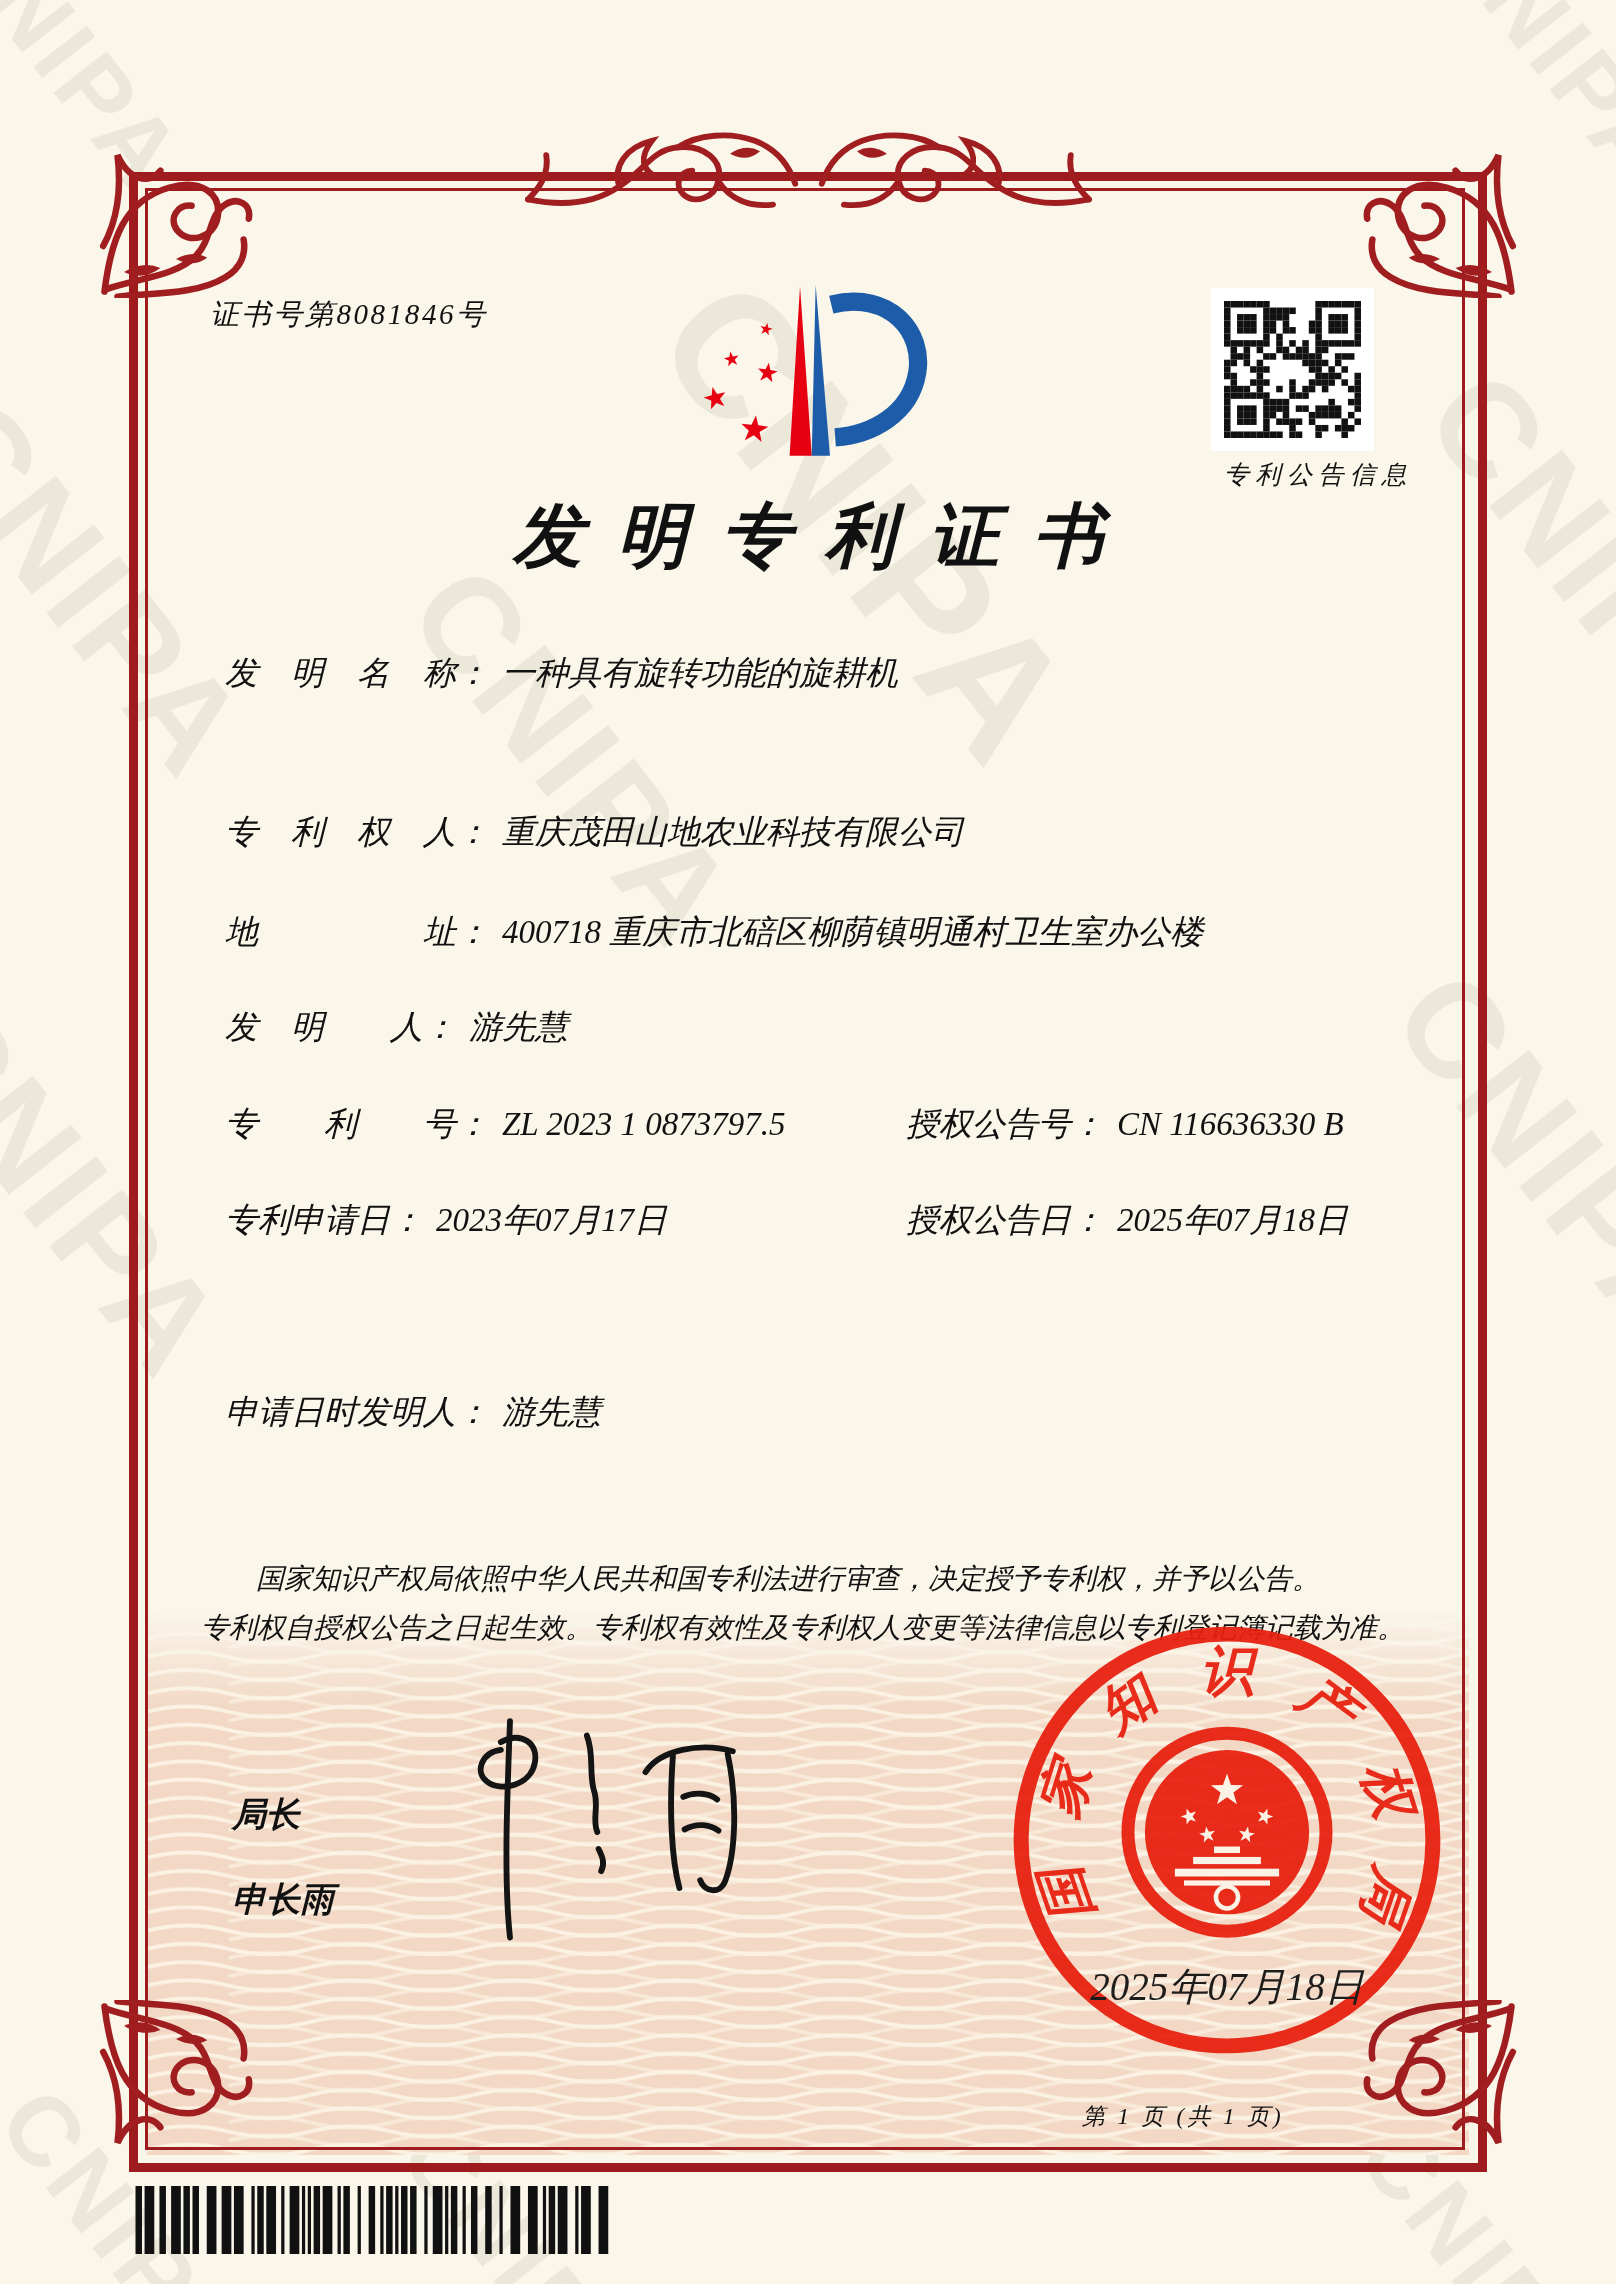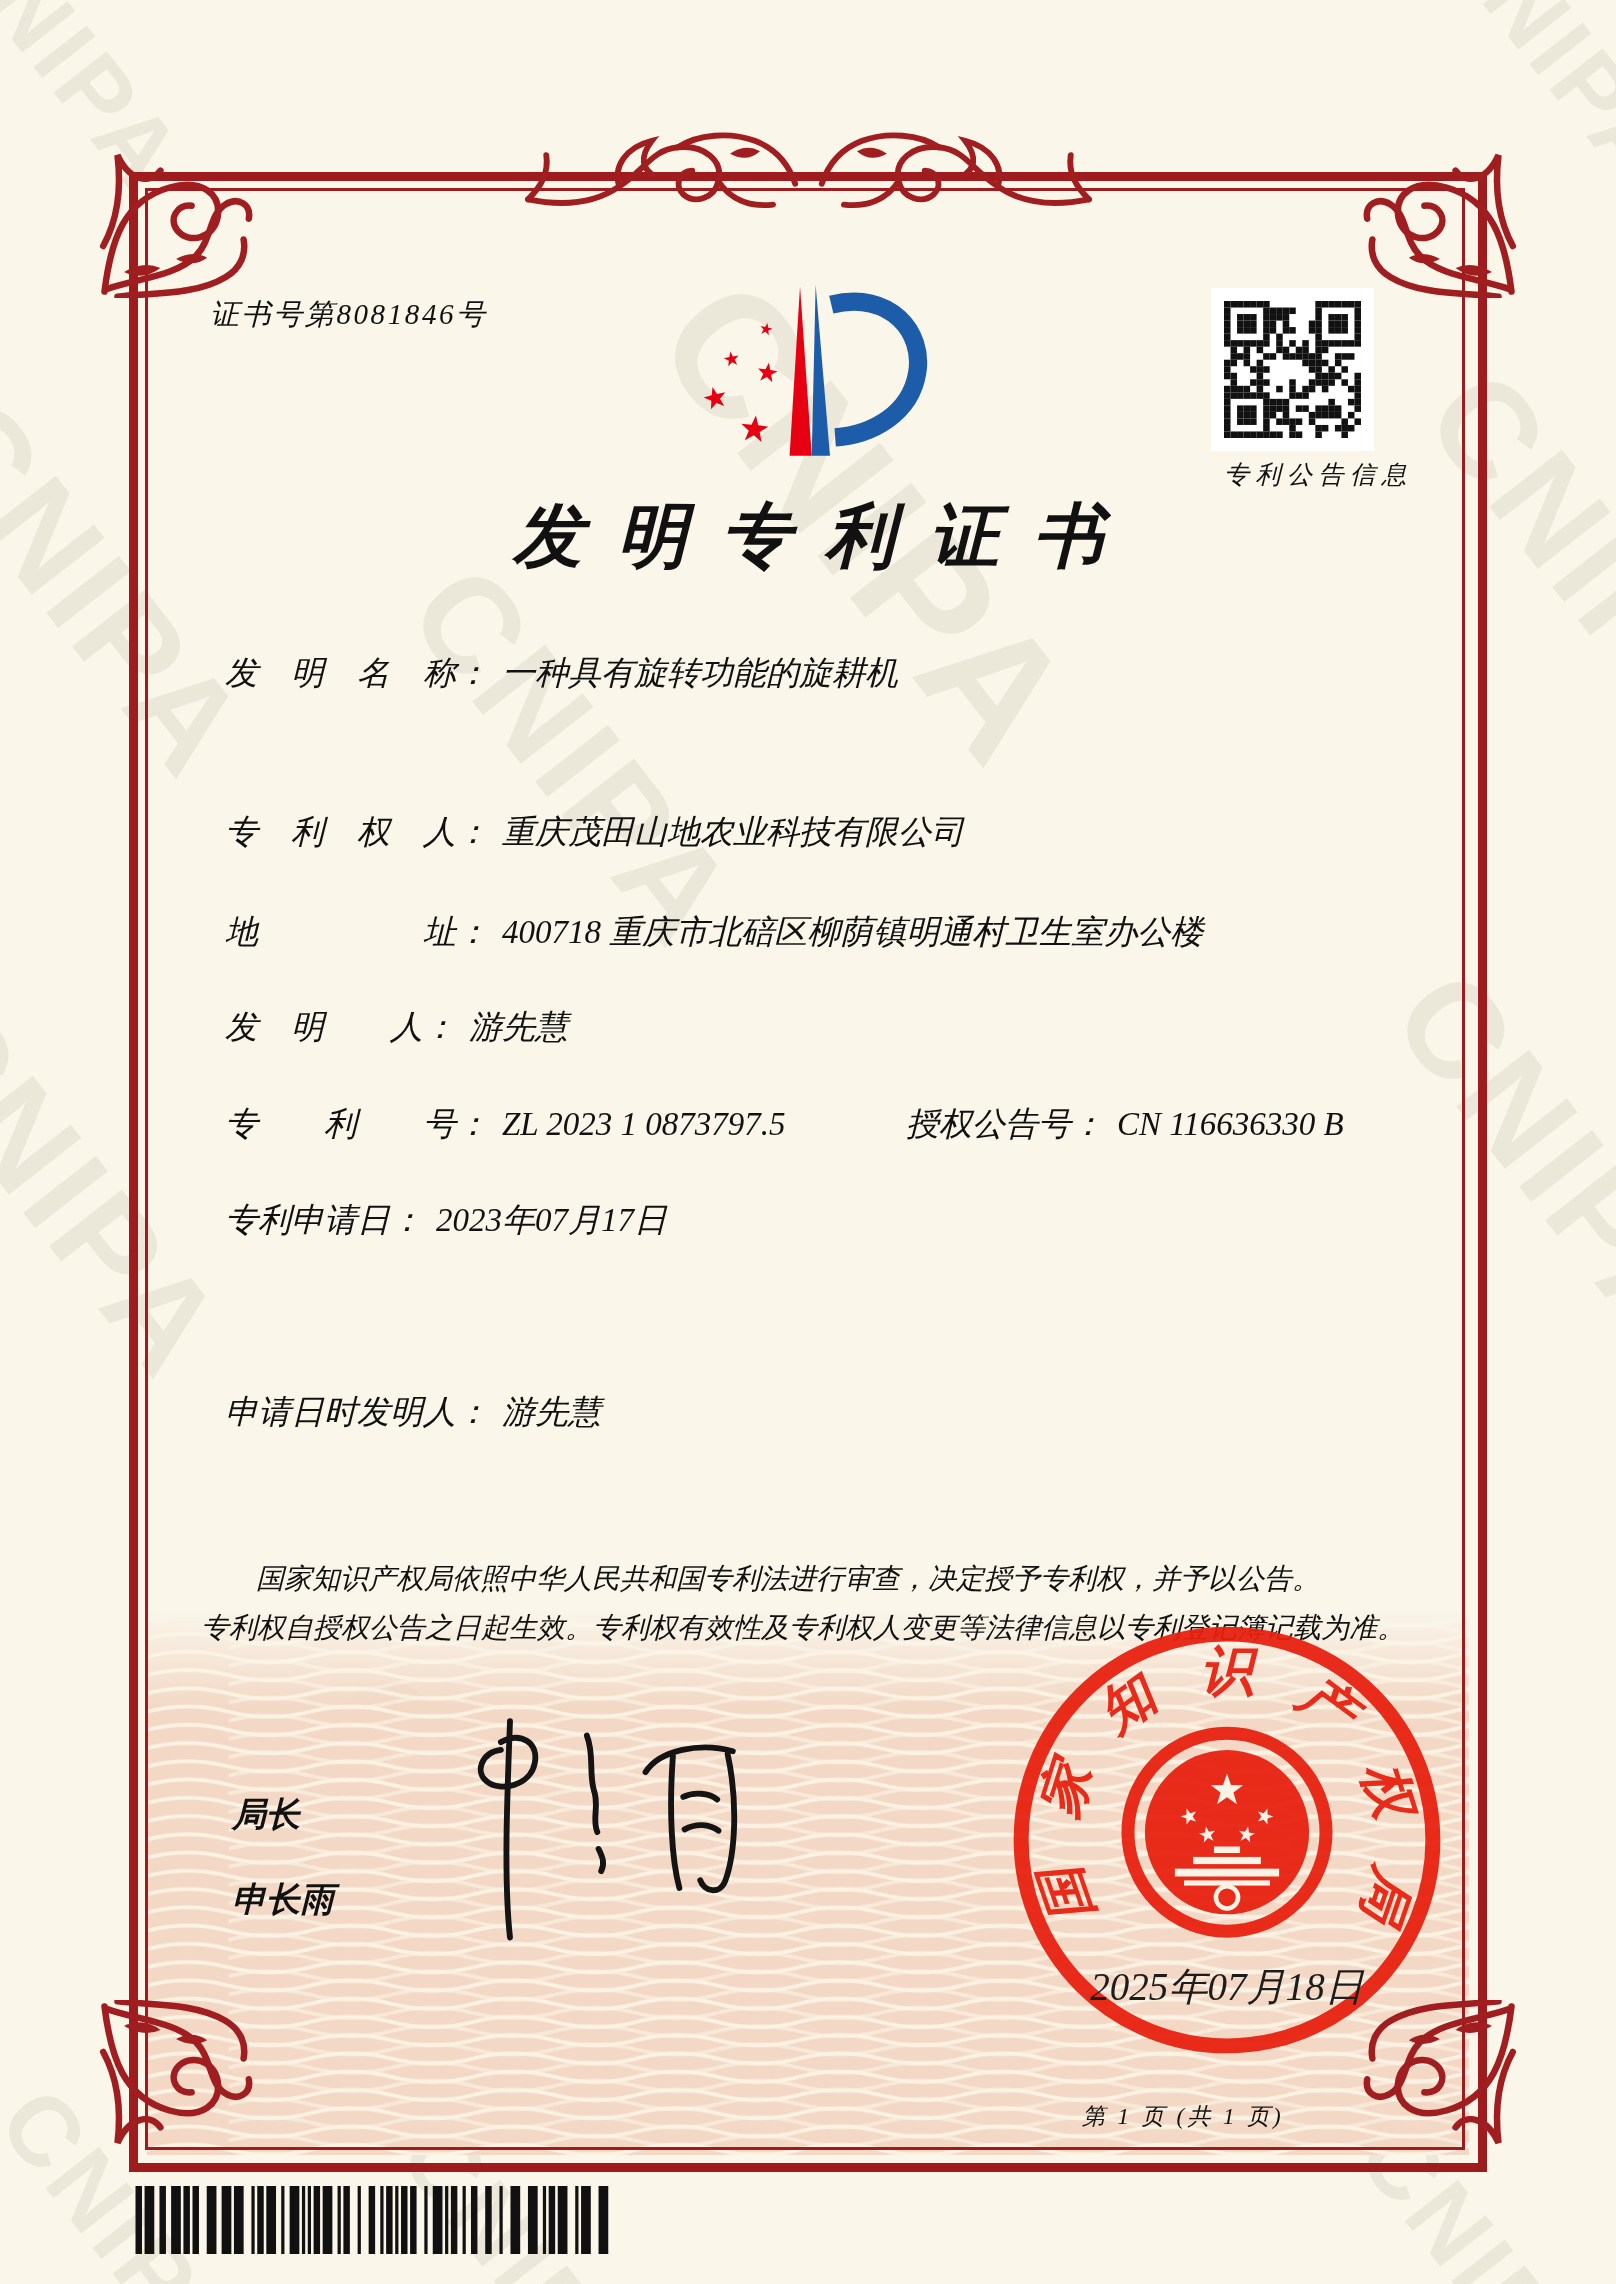--- a/index.html
+++ b/index.html
@@ -415,20 +415,23 @@
   </div>
   <div class="row" style="left:225px;top:1102px">
     <span class="lbl">专　　利　　号：</span><span class="val">ZL 2023 1 0873797.5</span>
   </div>
   <div class="row" style="left:906px;top:1102px">
     <span class="lbl">授权公告号：</span><span class="val">CN 116636330 B</span>
   </div>
   <div class="row" style="left:225px;top:1198px">
     <span class="lbl">专利申请日：</span><span class="val">2023年07月17日</span>
   </div>
+  <div class="row" style="left:906px;top:1198px">
+    <span class="lbl">授权公告日：</span><span class="val">2025年07月18日</span>
+  </div>
   <div class="row" style="left:225px;top:1390px">
     <span class="lbl">申请日时发明人：</span><span class="val">游先慧</span>
   </div>
 
   <div class="legal" style="left:256px;top:1560px">国家知识产权局依照中华人民共和国专利法进行审查，决定授予专利权，并予以公告。</div>
   <div class="legal" style="left:201px;top:1609px">专利权自授权公告之日起生效。专利权有效性及专利权人变更等法律信息以专利登记簿记载为准。</div>
 
   <div class="signer-title">局长</div>
   <div class="signer-name">申长雨</div>
 

